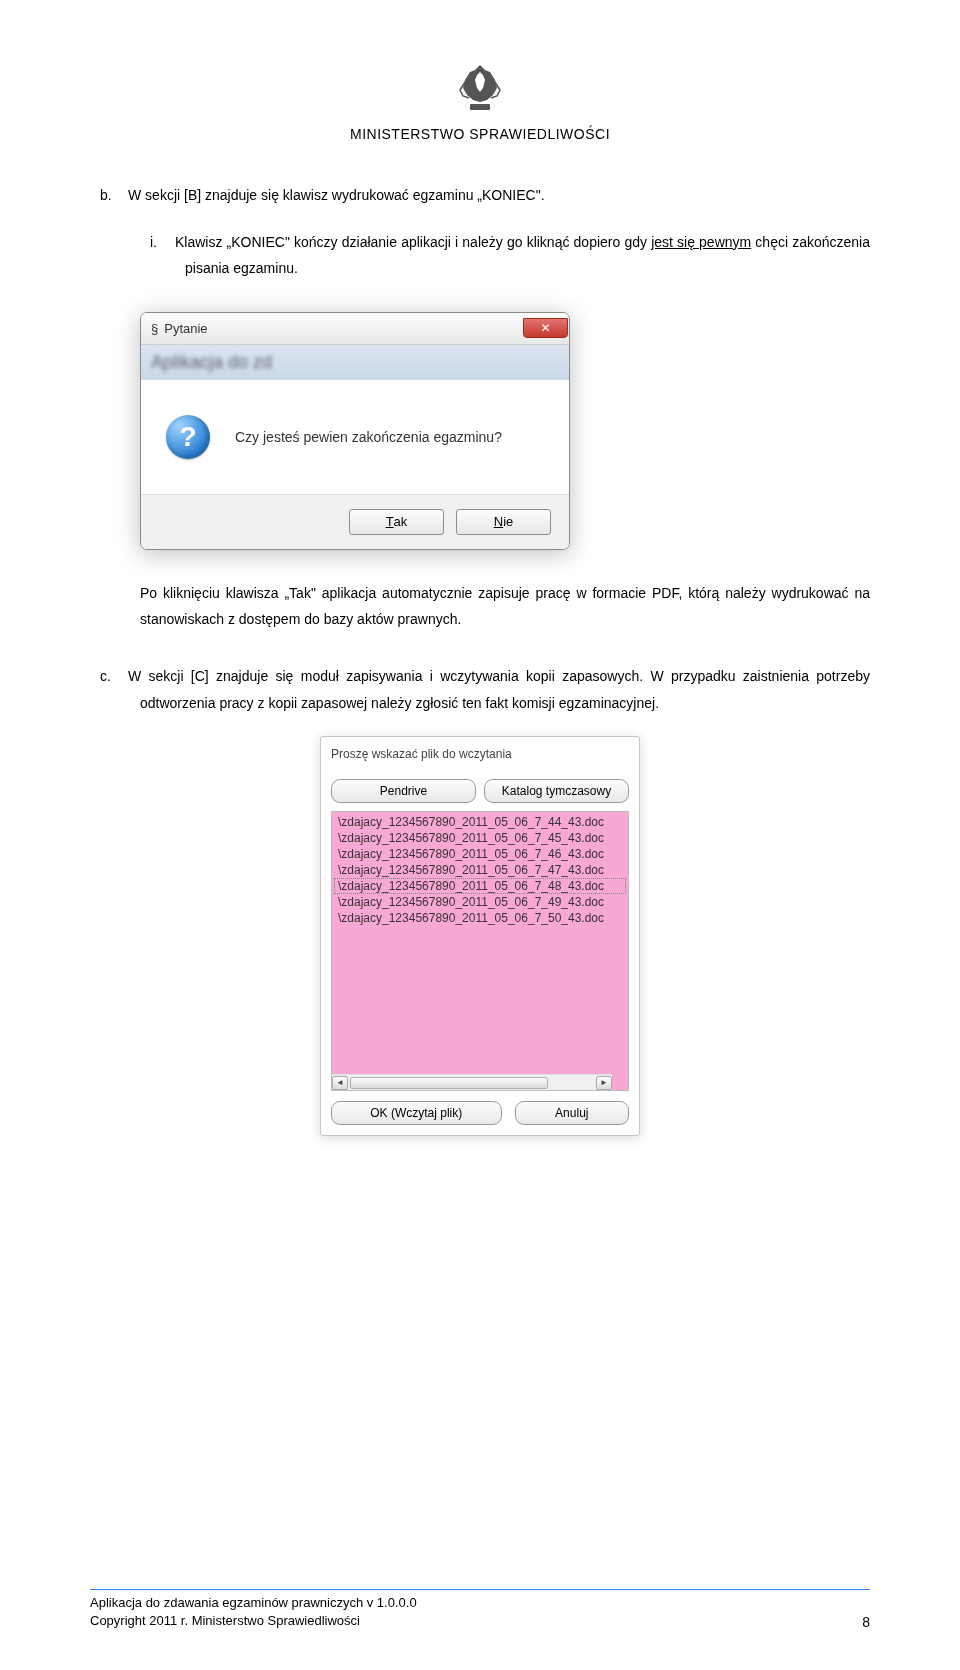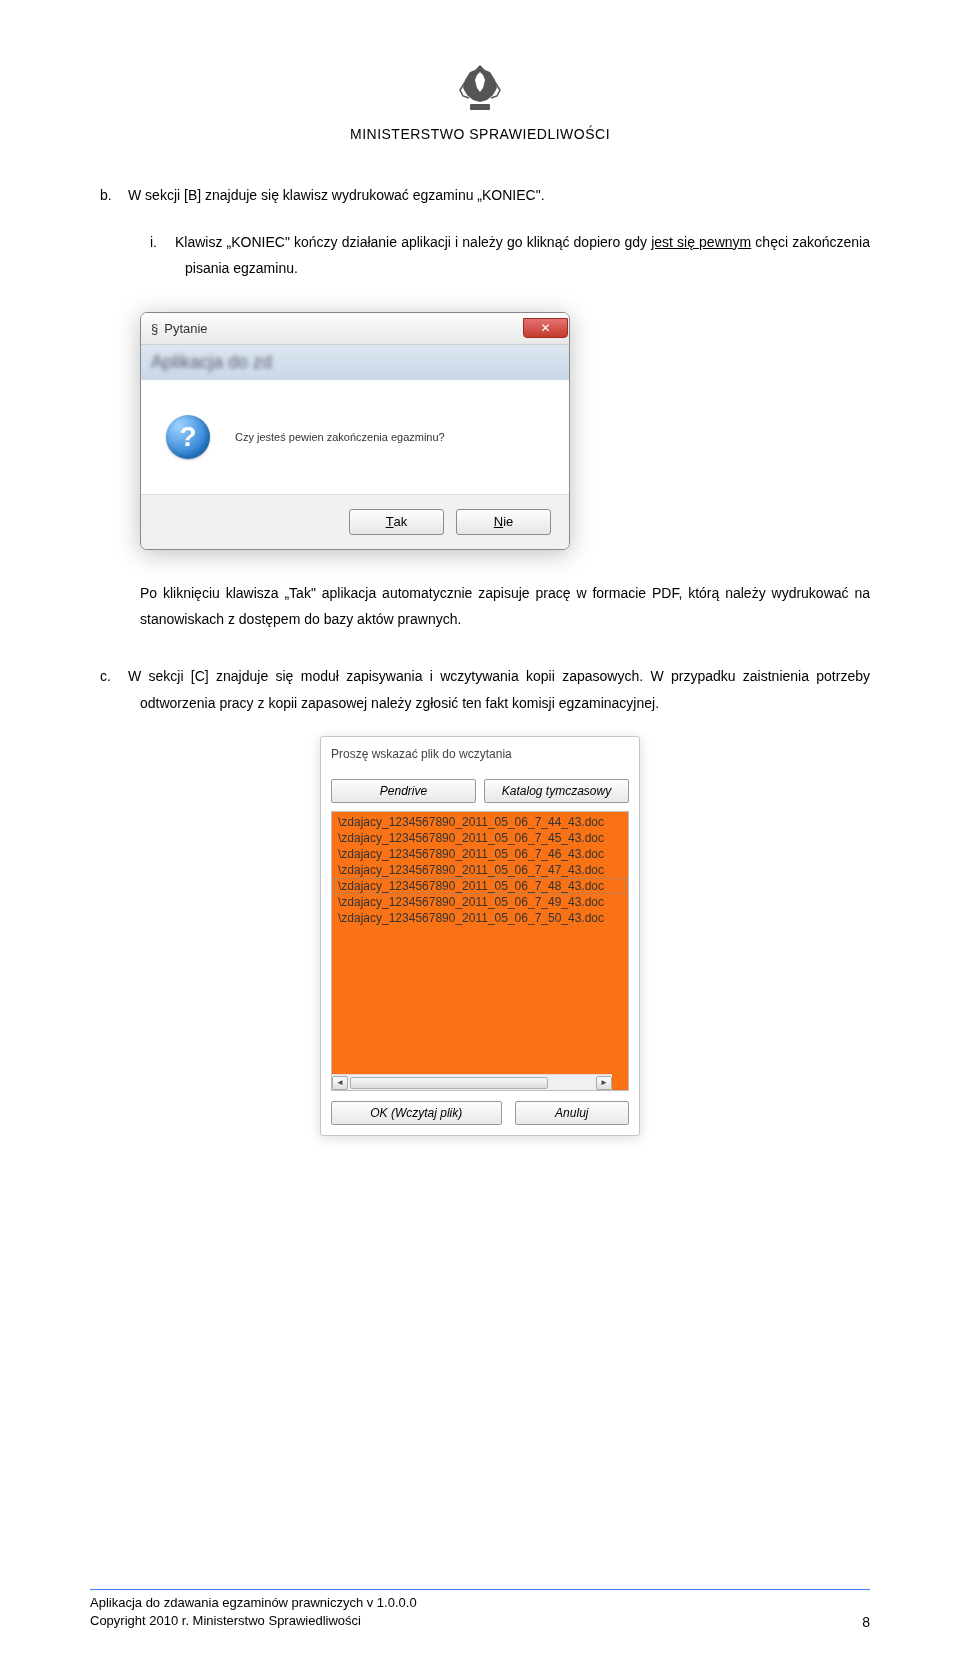--- a/index.html
+++ b/index.html
@@ -133,21 +133,21 @@
     background: radial-gradient(circle at 30% 25%, #9fd3ff, #2a7fd4 70%);
     display: flex;
     align-items: center;
     justify-content: center;
     color: #fff;
     font-size: 28px;
     font-weight: bold;
     box-shadow: inset -2px -2px 6px rgba(0,0,0,0.25), 0 1px 2px rgba(0,0,0,0.3);
   }
   .dialog-q {
-    font-size: 11px;
+    font-size: 14px;
     color: #333;
   }
   .dialog-footer {
     background: #f1f1f1;
     border-top: 1px solid #ddd;
     padding: 14px 18px;
     display: flex;
     justify-content: flex-end;
     gap: 12px;
   }
@@ -191,30 +191,29 @@
     display: flex;
     gap: 8px;
     margin-bottom: 8px;
     justify-content: center;
   }
   .d2-btn {
     flex: 1;
     height: 24px;
     background: linear-gradient(#fdfdfd, #e8e8e8);
     border: 1px solid #9a9a9a;
-    border-radius: 2px;
+    border-radius: 9px;
     font-size: 12px;
     font-family: Tahoma, sans-serif;
     cursor: pointer;
-    font-style: italic;
   }
   .file-list {
     border: 1px solid #bcbcbc;
     height: 280px;
-    background: #f97316;
+    background: #f9a8d4;
     overflow: hidden;
     position: relative;
   }
   .file-list-inner {
     padding: 2px 0;
   }
   .file-row {
     font-size: 12px;
     padding: 1px 6px;
     white-space: nowrap;
@@ -372,17 +371,17 @@
           <button class="d2-btn" style="flex:1.2">OK (Wczytaj plik)</button>
           <button class="d2-btn" style="flex:0.8">Anuluj</button>
         </div>
       </div>
     </div>
   </div>
 
   <div class="footer">
     <div class="footer-left">
       <div>Aplikacja do zdawania egzaminów prawniczych v 1.0.0.0</div>
-      <div>Copyright 2010 r. Ministerstwo Sprawiedliwości</div>
+      <div>Copyright 2011 r. Ministerstwo Sprawiedliwości</div>
     </div>
     <div class="pagenum">8</div>
   </div>
 </div>
 
 </body></html>

